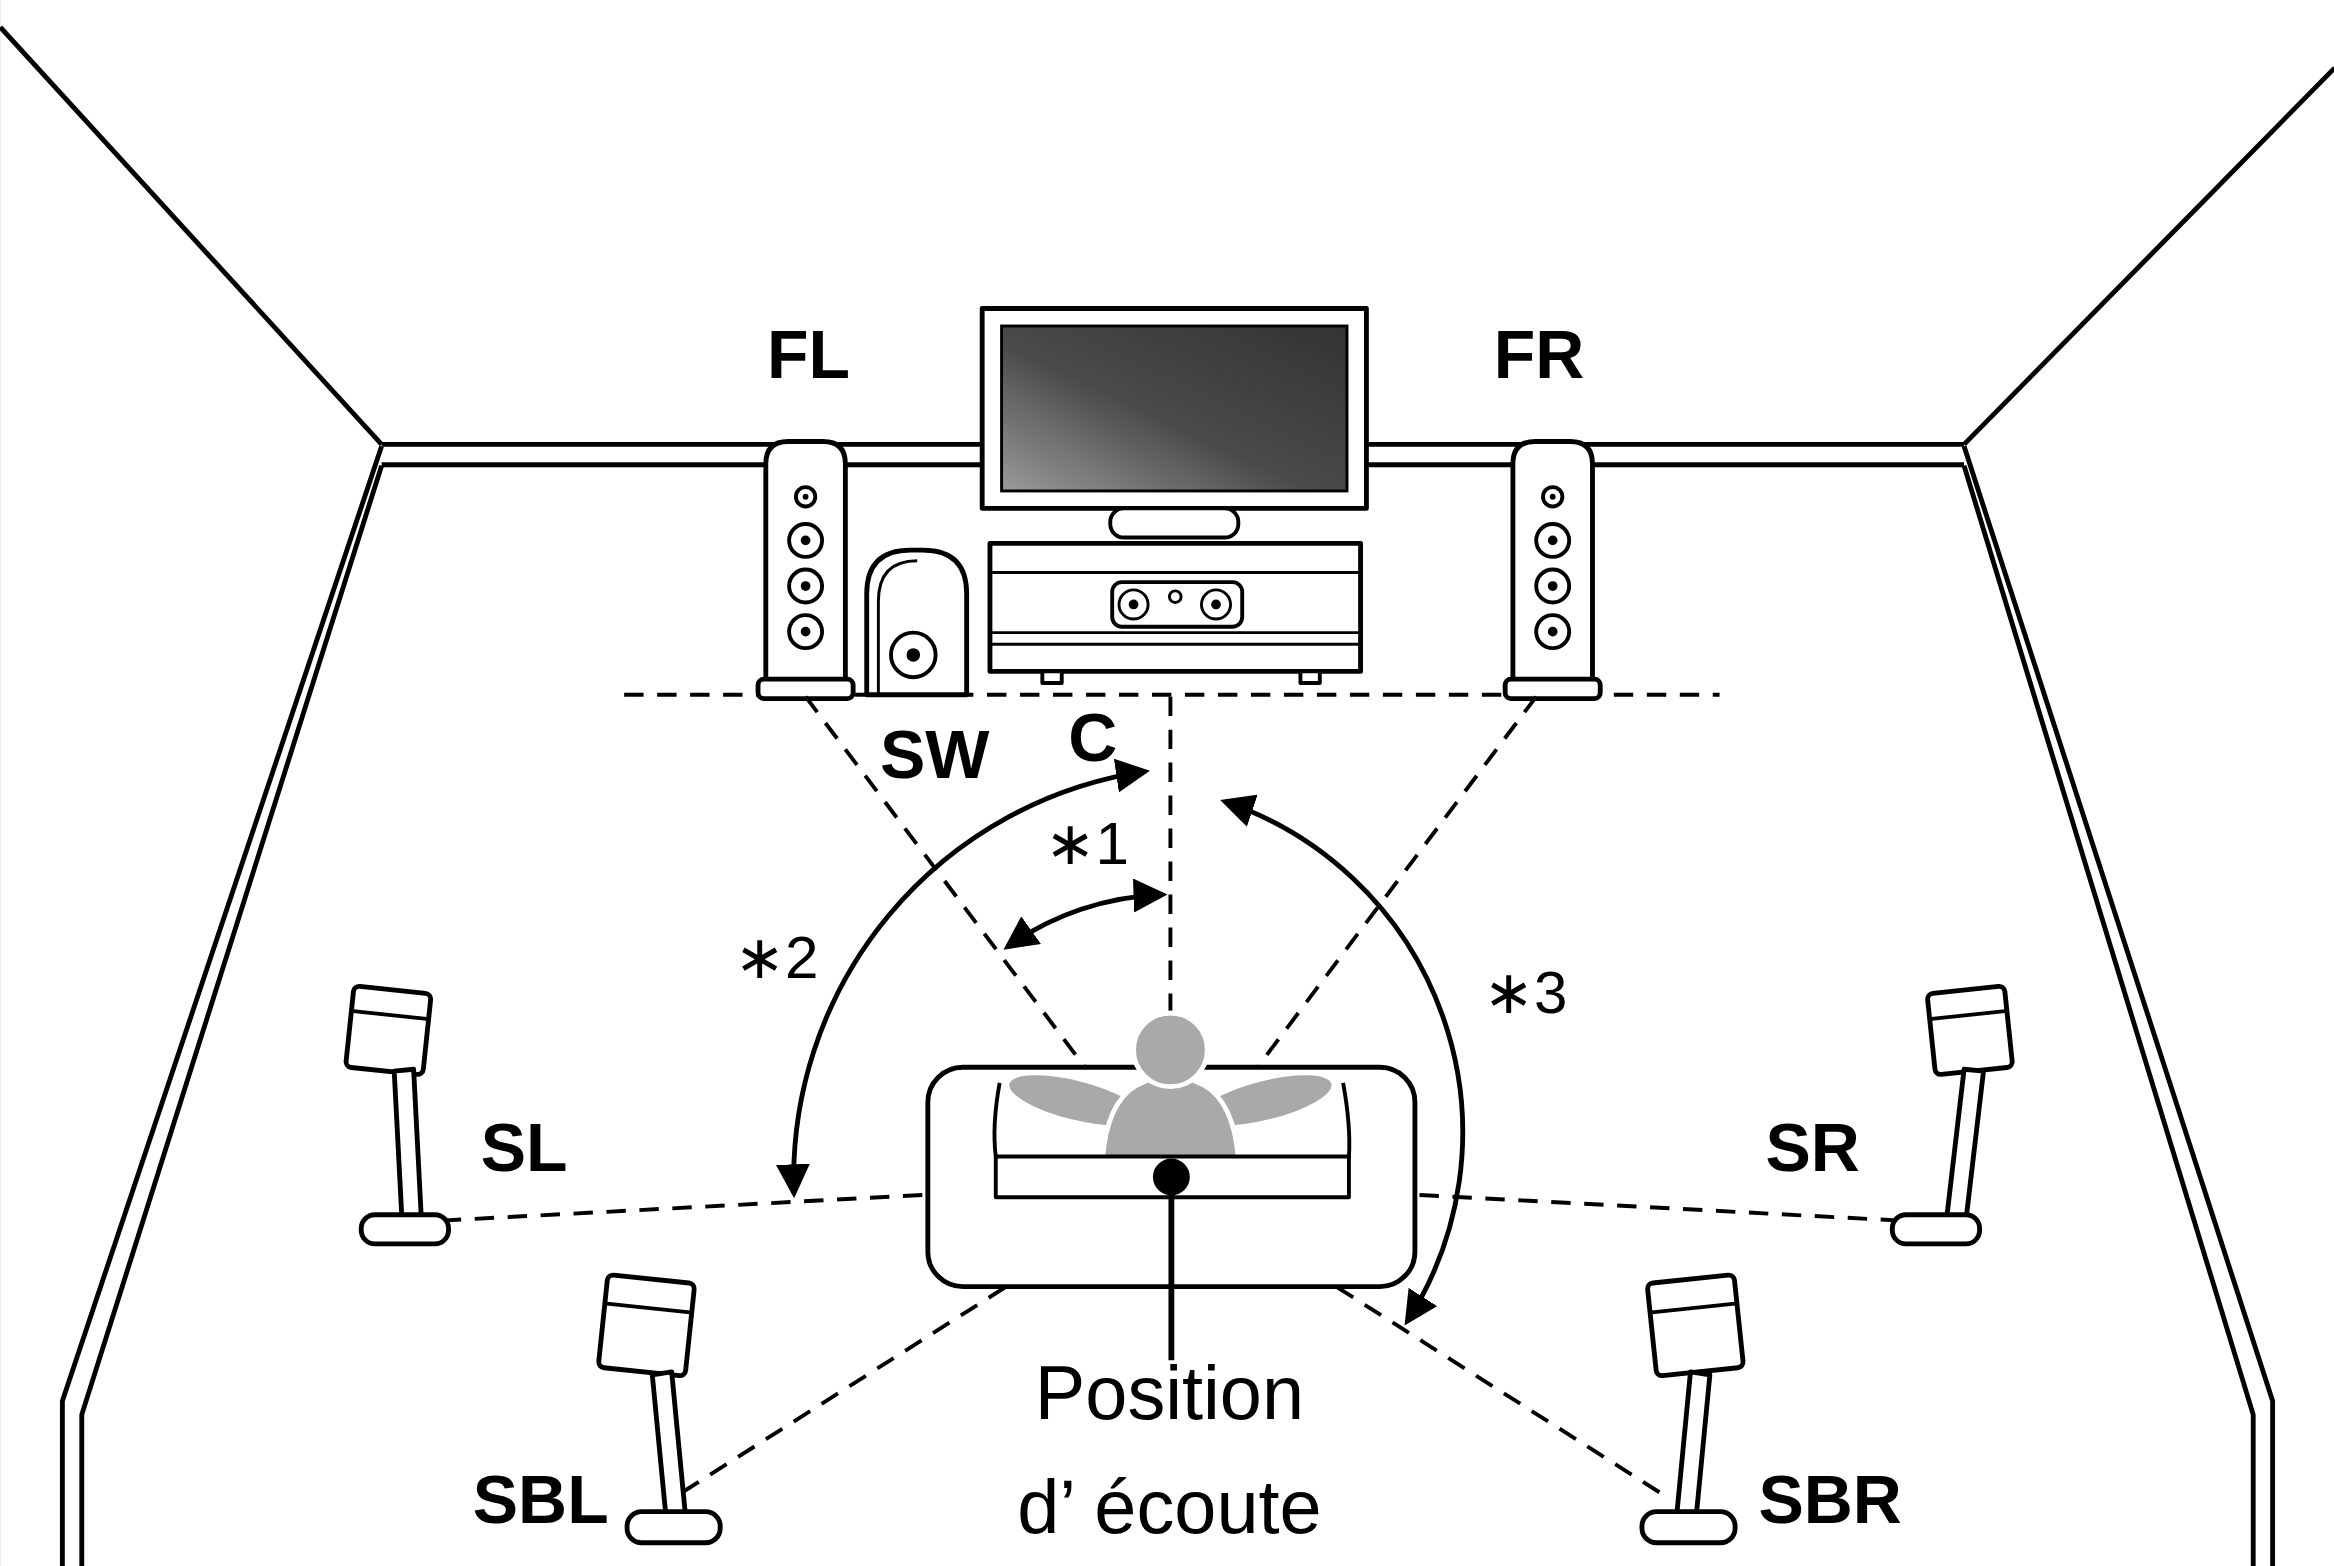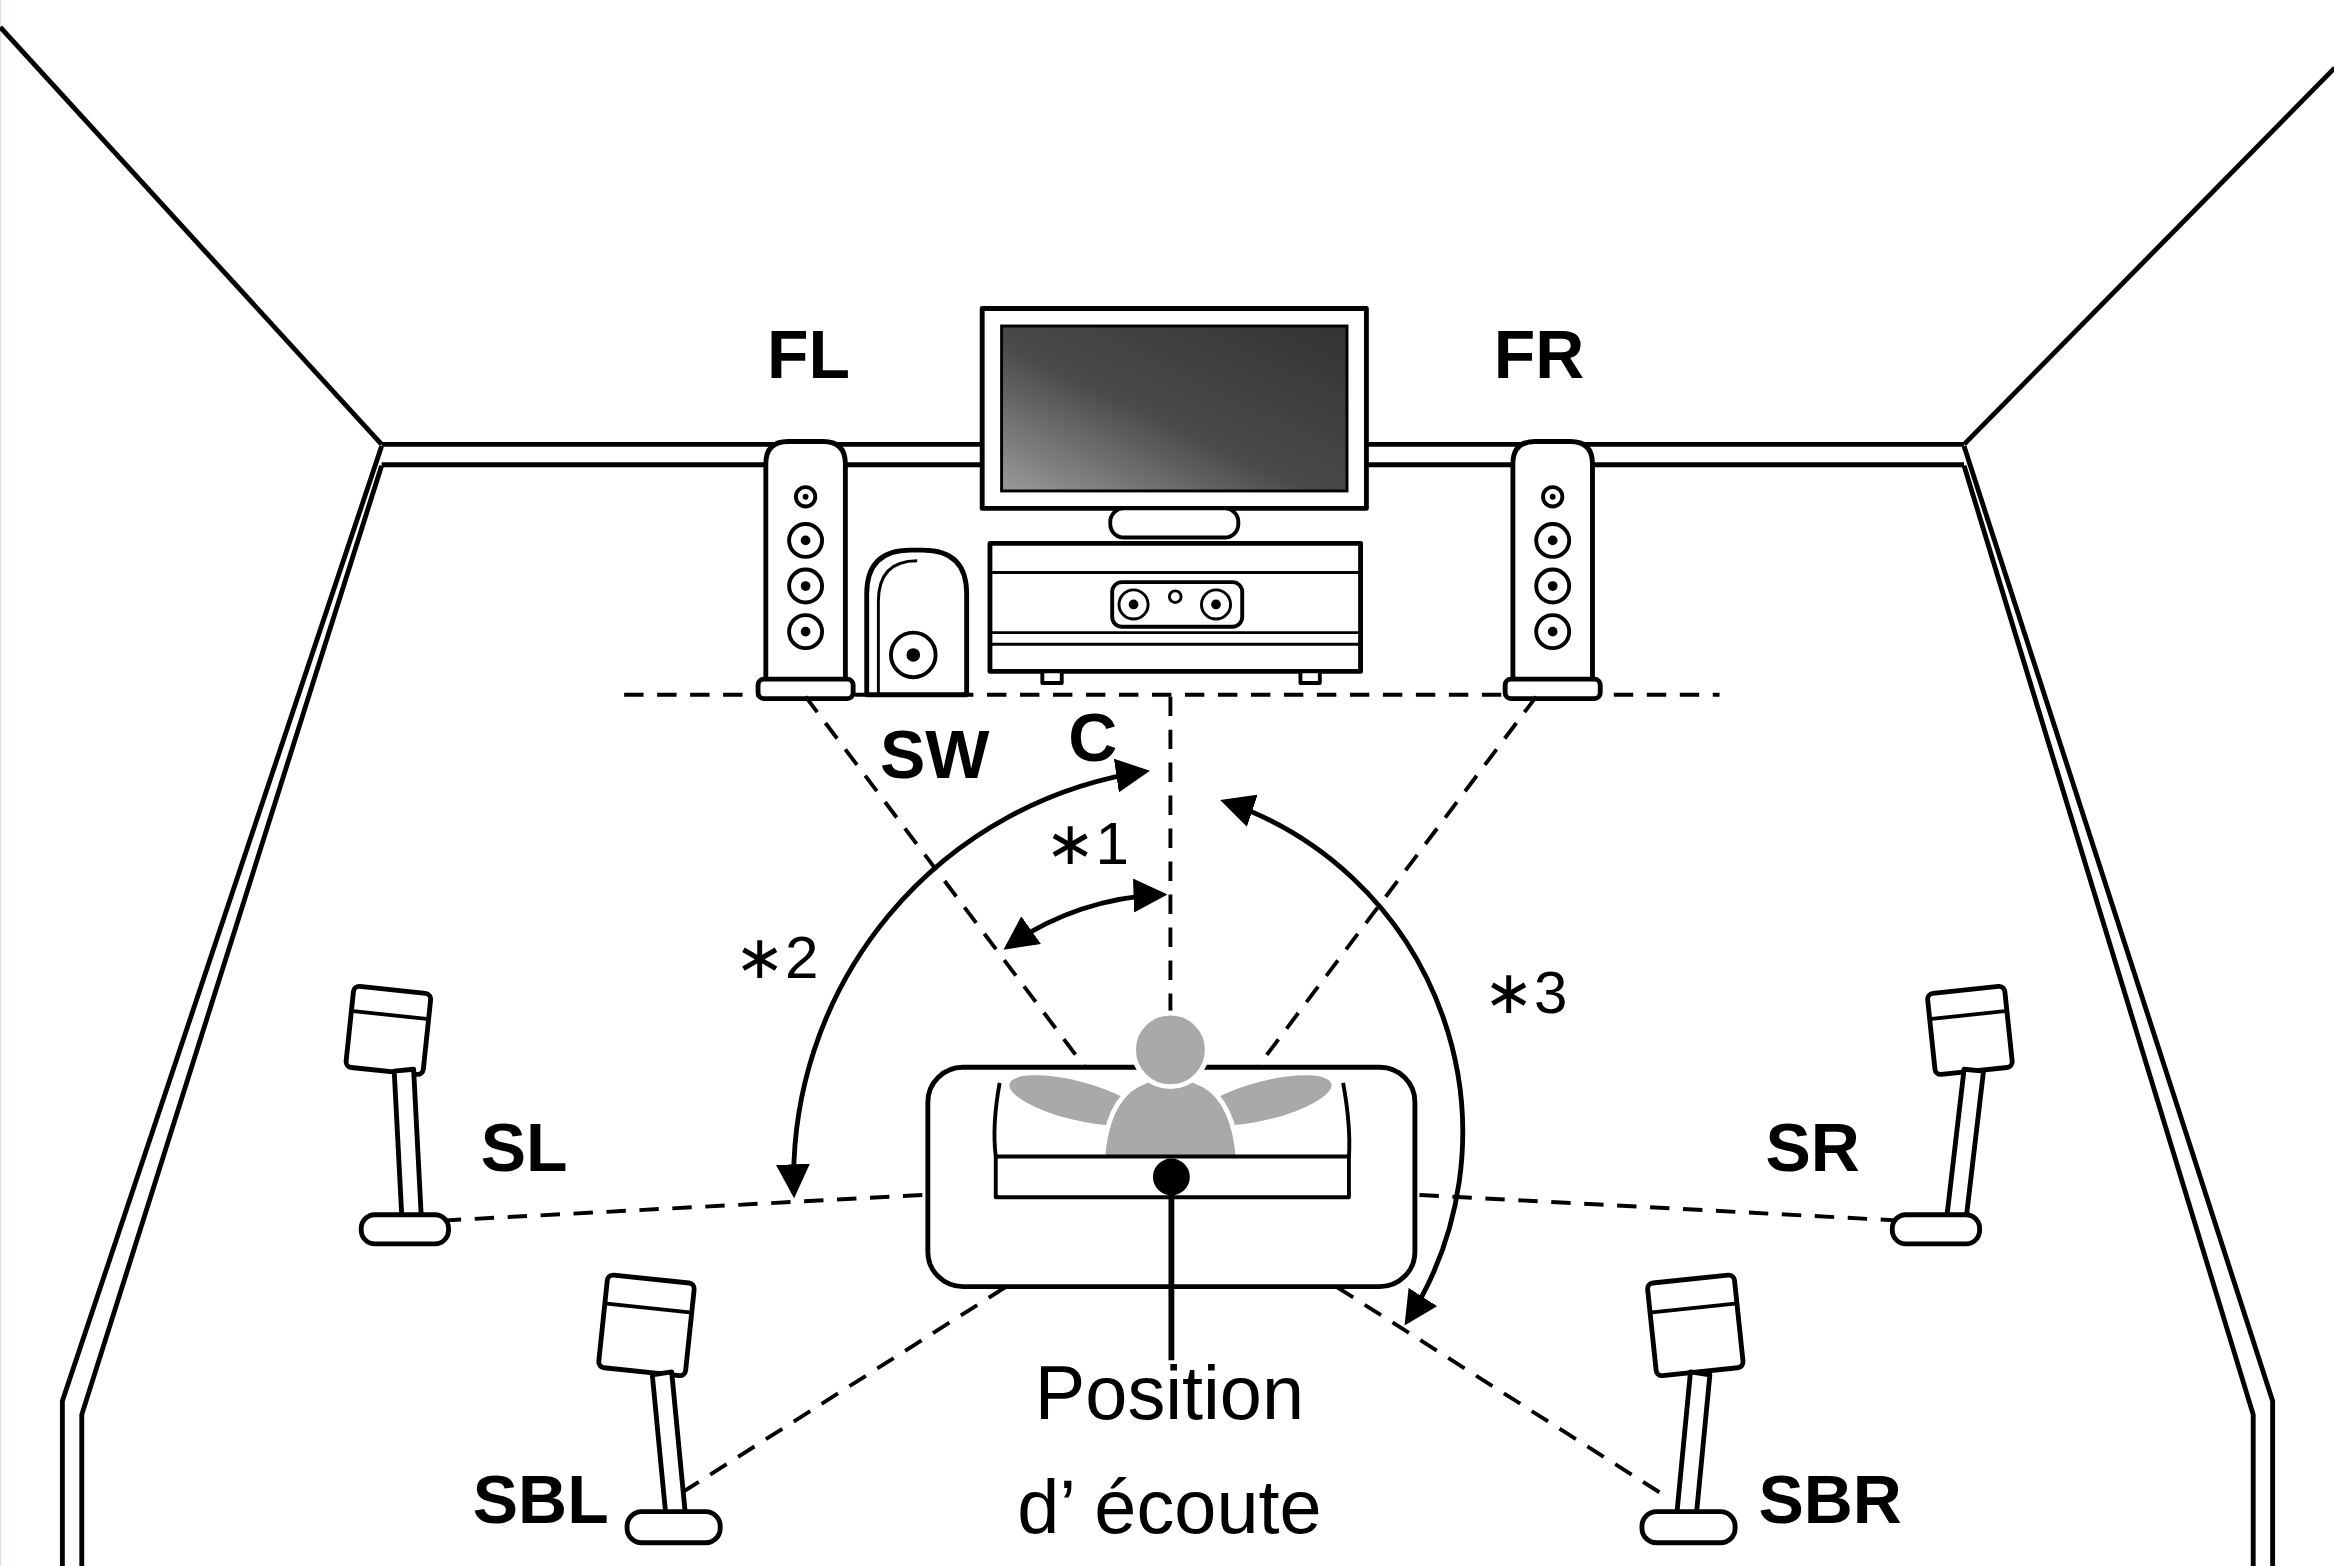--- a/index.html
+++ b/index.html
@@ -1,16 +1,16 @@
 <!DOCTYPE html>
 <html><head>
 <meta charset="utf-8">
 <style>
   html, body { margin: 0; padding: 0; background: #ffffff; }
-  .stage { width: 2335px; height: 1566px; position: relative; background: #d946ef; overflow: hidden; }
+  .stage { width: 2335px; height: 1566px; position: relative; background: #f0abfc; overflow: hidden; }
   svg { display: block; }
   text { font-family: "Liberation Sans", sans-serif; fill: #000; }
   .lbl  { font-weight: bold; font-size: 70px; text-anchor: middle; }
   .note { font-size: 62px; text-anchor: middle; }
   .pos  { font-size: 78px; text-anchor: middle; }
   .s5 { fill: none; stroke: #000; stroke-width: 5; stroke-linejoin: round; }
   .s4 { fill: none; stroke: #000; stroke-width: 4; stroke-linejoin: round; }
   .s3 { fill: none; stroke: #000; stroke-width: 3; stroke-linejoin: round; }
   .wf  { fill: #fff; stroke: #000; stroke-width: 5; stroke-linejoin: round; }
   .wf4 { fill: #fff; stroke: #000; stroke-width: 4; stroke-linejoin: round; }

